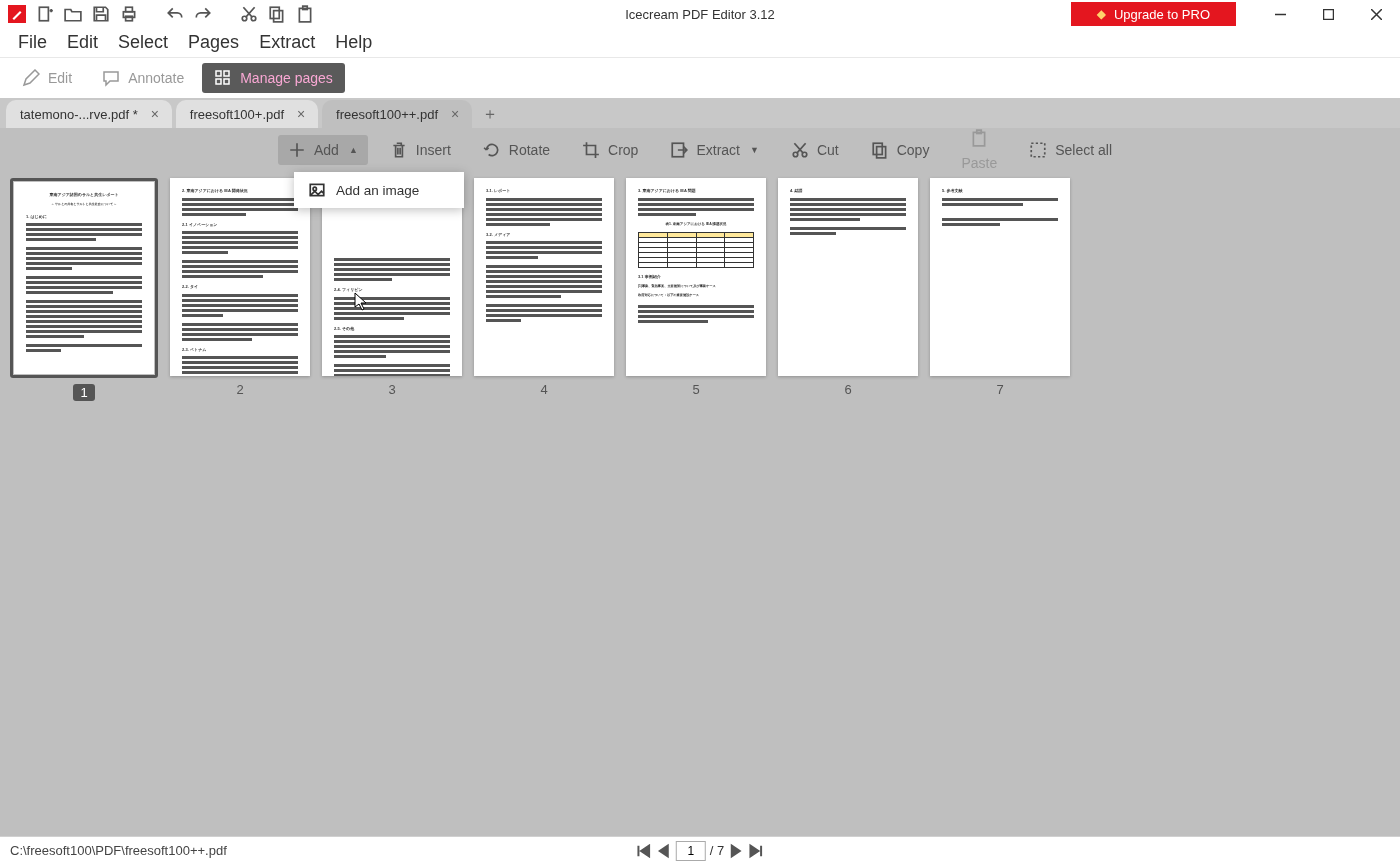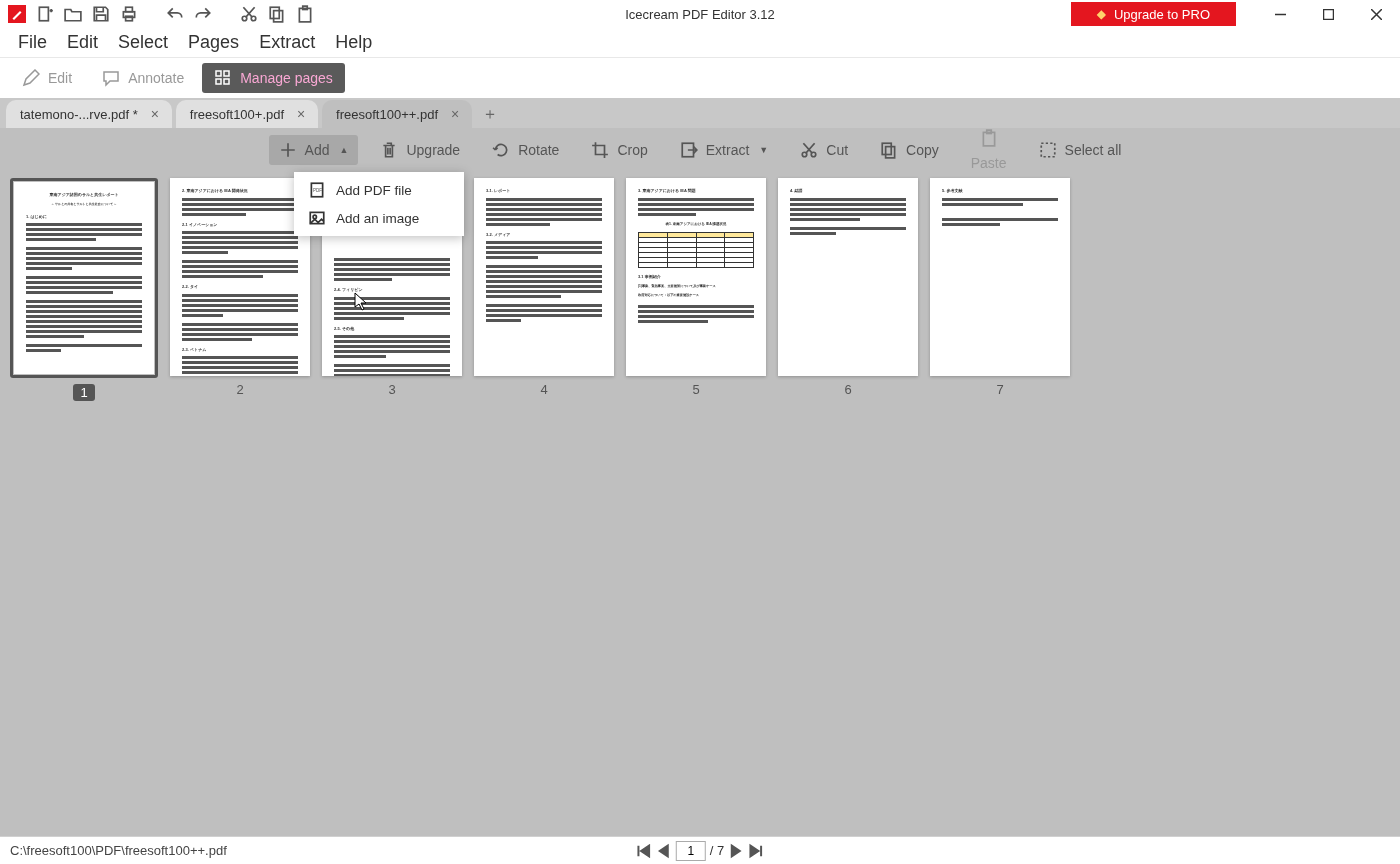--- a/index.html
+++ b/index.html
@@ -239,21 +239,21 @@
         </span>
       <span>Add</span>
       <span class="caret">▲</span>
     </div>
     <div class="action-btn">
       <span class="aic">
           <svg viewBox="0 0 16 16">
             <path d="M3 4 h10 M5 4 v10 h6 v-10 M6 2 h4 v2 M7 6 v6 M9 6 v6"></path>
           </svg>
         </span>
-      <span>Upgrade</span>
+      <span>Insert</span>
     </div>
     <div class="action-btn">
       <span class="aic">
           <svg viewBox="0 0 16 16">
             <path d="M3 8 a5 5 0 1 1 2 4 M3 8 l-2 -2 M3 8 l2 -2"></path>
           </svg>
         </span>
       <span>Rotate</span>
     </div>
     <div class="action-btn">
@@ -306,29 +306,20 @@
       <span class="aic">
           <svg viewBox="0 0 16 16">
             <rect x="2" y="2" width="12" height="12" stroke-dasharray="2 2"></rect>
           </svg>
         </span>
       <span>Select all</span>
     </div>
   </div>
 
   <div class="dropdown">
-    <div class="dd-item">
-      <span class="dic">
-          <svg viewBox="0 0 16 16">
-            <rect x="3" y="2" width="10" height="12"></rect>
-            <text x="4.5" y="10" font-size="4" stroke="none" fill="#555">PDF</text>
-          </svg>
-        </span>
-      <span>Add PDF file</span>
-    </div>
     <div class="dd-item">
       <span class="dic">
           <svg viewBox="0 0 16 16">
             <rect x="2" y="3" width="12" height="10"></rect>
             <circle cx="6" cy="7" r="1.5"></circle>
             <path d="M2 13 l4 -4 l3 3 l3 -3 l2 2"></path>
           </svg>
         </span>
       <span>Add an image</span>
     </div>

